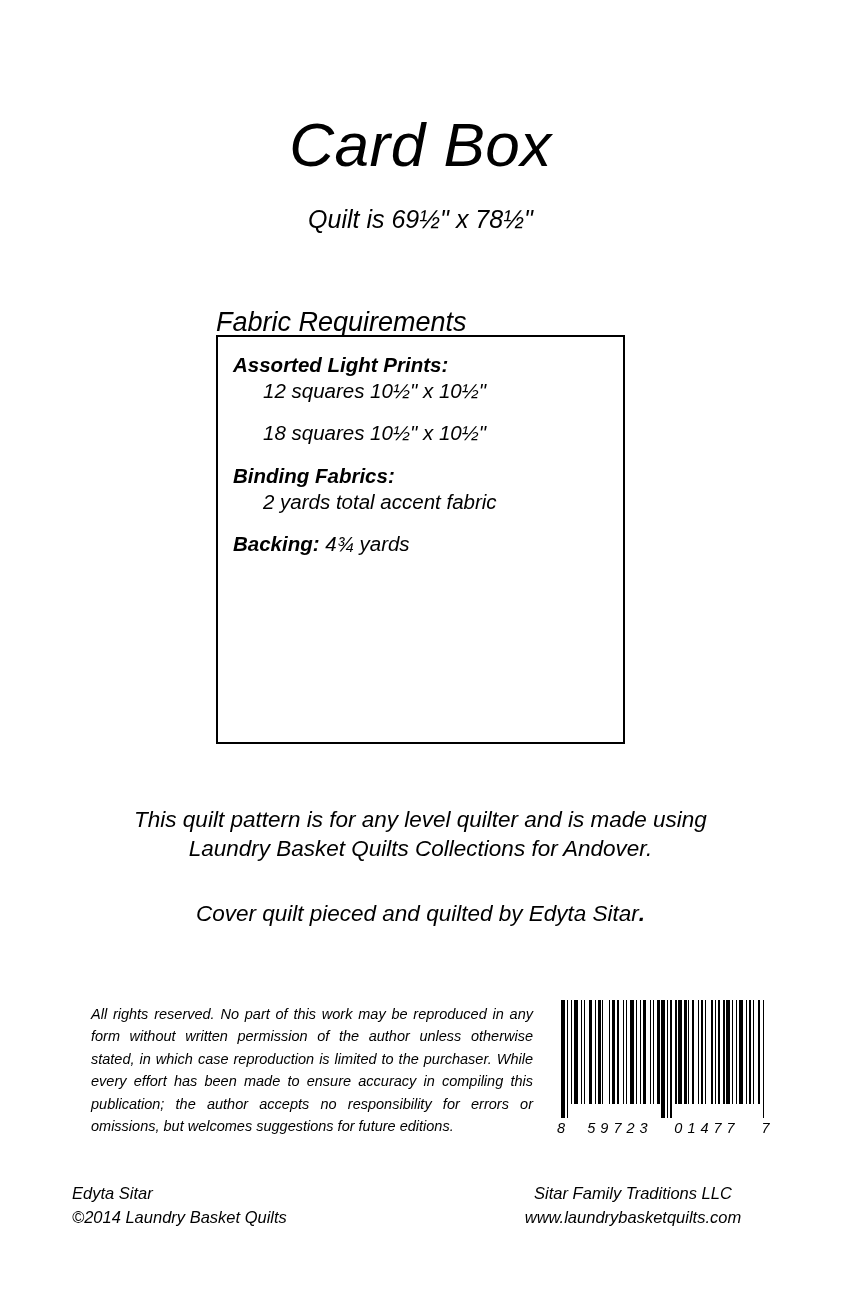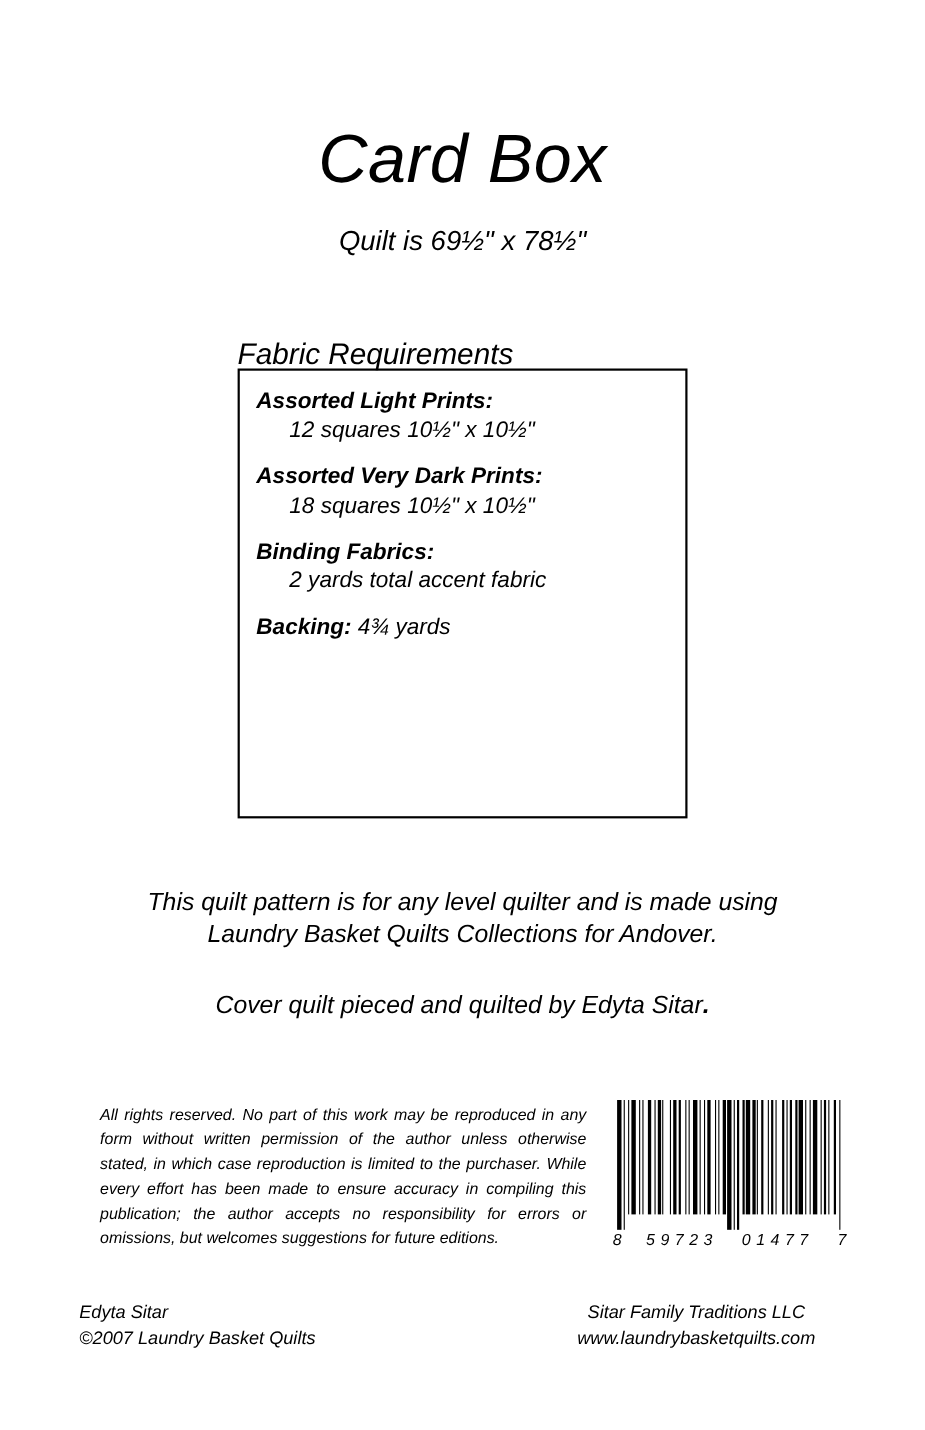--- a/index.html
+++ b/index.html
@@ -172,21 +172,20 @@
 
   <div class="req-list">
 
     <div class="req-item">
       <div class="req-label">Assorted Light Prints:</div>
       <div class="req-detail">12 squares 10½" x 10½"</div>
     </div>
 
 
     <div class="req-item">
-      <div class="req-label">Assorted Very Dark Prints:</div>
       <div class="req-detail">18 squares 10½" x 10½"</div>
     </div>
 
     <div class="req-item">
       <div class="req-label">Binding Fabrics:</div>
       <div class="req-detail">2 yards total accent fabric</div>
     </div>
 
 
     <div class="req-item">
@@ -204,21 +203,21 @@
   </div>
 
   <div class="desc desc-2">
     <span>Cover quilt pieced and quilted by Edyta Sitar</span><span class="emph">.</span>
   </div>
 
   <div class="legal">All rights reserved. No part of this work may be reproduced in any form without written permission of the author unless otherwise stated, in which case reproduction is limited to the purchaser. While every effort has been made to ensure accuracy in compiling this publication; the author accepts no responsibility for errors or omissions, but welcomes suggestions for future editions.</div>
 
   <div class="footer-left">
     <div>Edyta Sitar</div>
-    <div>©2007 Laundry Basket Quilts</div>
+    <div>©2014 Laundry Basket Quilts</div>
   </div>
 
   <div class="footer-right">
     <div>Sitar Family Traditions LLC</div>
     <div>www.laundrybasketquilts.com</div>
   </div>
 
   <div class="barcode-wrap">
     <div class="barcode-bars" id="barcode-bars">
         <div class="bar" style="width: 4.65px;"></div>

